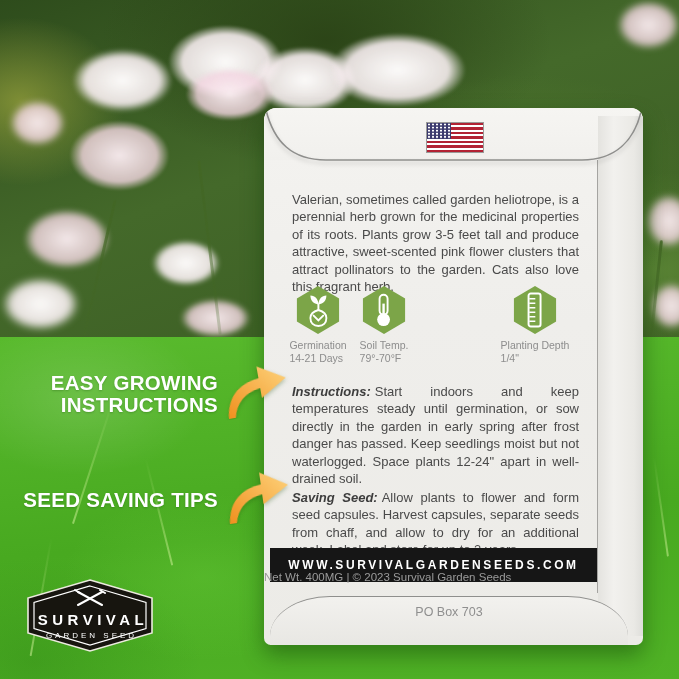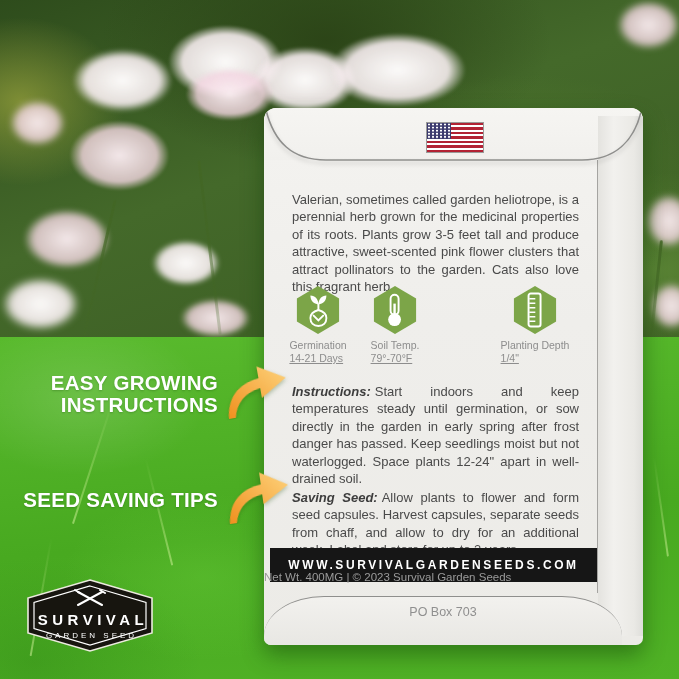--- a/index.html
+++ b/index.html
@@ -62,28 +62,28 @@
     text-align:justify;text-align-last:left;}
   .sec-instructions{top:210px;}
   .sec-saving{top:316px;}
   
   .specs{position:absolute;left:0;top:126px;width:333px;height:84px;}
   .spec{position:absolute;top:0;transform:translateX(-50%);white-space:nowrap;}
   .hex{width:46px;height:48px;margin:0 auto;background:#7ca548;
     clip-path:polygon(50% 0%,96% 26%,96% 74%,50% 100%,4% 74%,4% 26%);
     display:flex;align-items:center;justify-content:center;}
   .spec-name{margin-top:5px;font-size:10.5px;line-height:13px;color:#8d8d8d;}
-  .spec-value{font-size:10.5px;line-height:13px;color:#8d8d8d;text-decoration:underline;}
+  .spec-value{font-size:10.5px;line-height:13px;color:#8d8d8d;}
   
   .webbar{position:absolute;left:6px;top:388px;width:327px;height:34px;background:#161616;
     display:flex;align-items:center;justify-content:center;}
   .webbar span{color:#fff;font-size:12px;font-weight:bold;letter-spacing:2.6px;}
   .netwt{position:absolute;left:0;top:411px;width:333px;text-align:left;
     font-size:11.5px;color:#9b9b9b;}
-  .flap-bottom{position:absolute;left:0;top:488px;width:358px;height:49px;
+  .flap-bottom{position:absolute;left:6px;top:488px;width:358px;height:49px;
     background:linear-gradient(#f2f1ee,#e8e7e3);
     border-top:1.5px solid #8f8f8d;
     border-top-left-radius:60px 40px;border-top-right-radius:60px 40px;}
   .addr{margin-top:8px;text-align:center;font-size:12.5px;line-height:15px;color:#8f8f8f;}
   
   .callout{position:absolute;z-index:6;color:#fff;font-weight:bold;letter-spacing:.3px;
     font-size:20.5px;line-height:22px;text-align:right;
     text-shadow:0 1px 2px rgba(10,60,5,.25);}
   .callout-easy{top:372px;right:461px;width:220px;}
   .callout-seed{top:489px;right:461px;width:260px;white-space:nowrap;}
@@ -146,21 +146,21 @@
               <path d="M20,15 C14,15 10,10 10,4 C16,4 20,9 20,15 Z" fill="#fff"></path>
               <path d="M20,15 C26,15 30,10 30,4 C24,4 20,9 20,15 Z" fill="#fff"></path>
               <line x1="20" y1="14" x2="20" y2="23" stroke="#fff" stroke-width="2.4"></line>
               <path d="M20,22 C13,24 10,28 10,32 C10,38 14,42 20,42 C26,42 30,38 30,32 C30,28 27,24 20,22 Z" fill="none" stroke="#fff" stroke-width="2.4"></path>
               <path d="M14,29 L20,35 L26,29" fill="none" stroke="#fff" stroke-width="2.4" stroke-linecap="round"></path>
             </svg>
           </div>
           <div class="spec-name">Germination</div>
           <div class="spec-value">14-21 Days</div>
         </div>
-        <div class="spec" style="left:131px;">
+        <div class="spec" style="left:120px;">
           <div class="hex">
             <svg width="32" height="36" viewBox="0 0 40 44">
               <rect x="15" y="3" width="10" height="25" rx="5" fill="none" stroke="#fff" stroke-width="2.4"></rect>
               <circle cx="20" cy="34" r="8" fill="#fff"></circle>
               <rect x="18.5" y="14" width="3" height="18" fill="#fff"></rect>
             </svg>
           </div>
           <div class="spec-name">Soil Temp.</div>
           <div class="spec-value">79°-70°F</div>
         </div>

